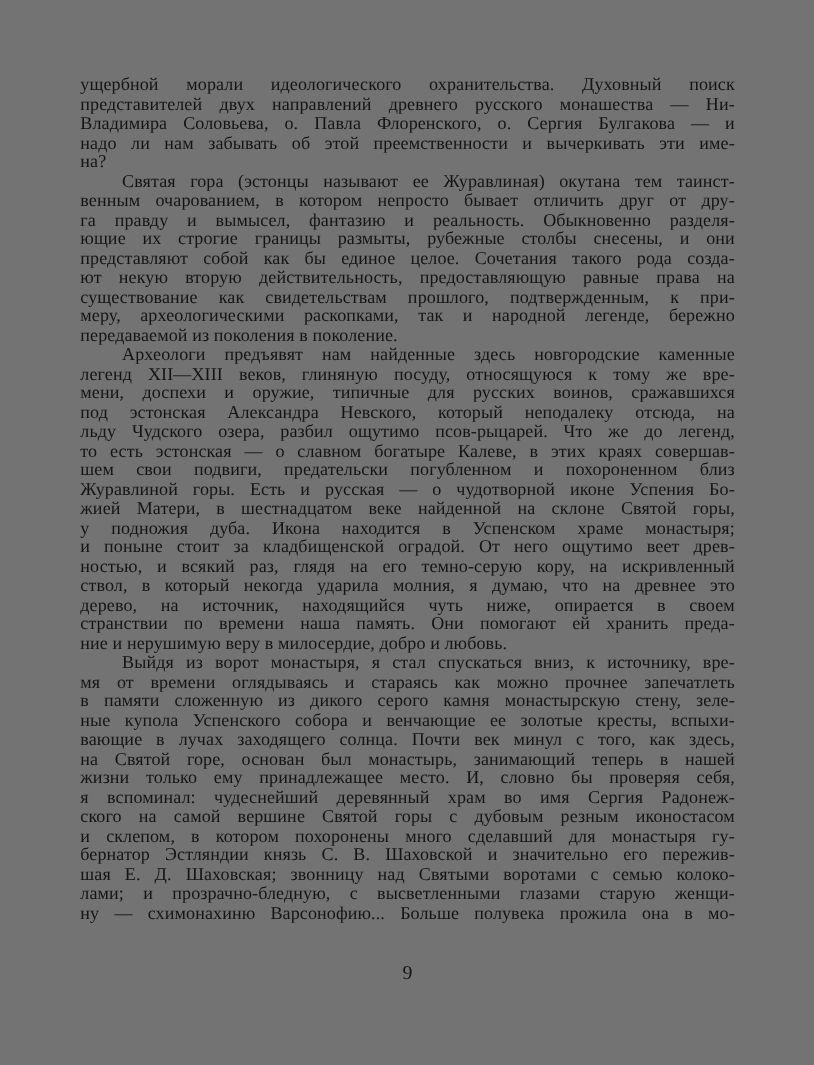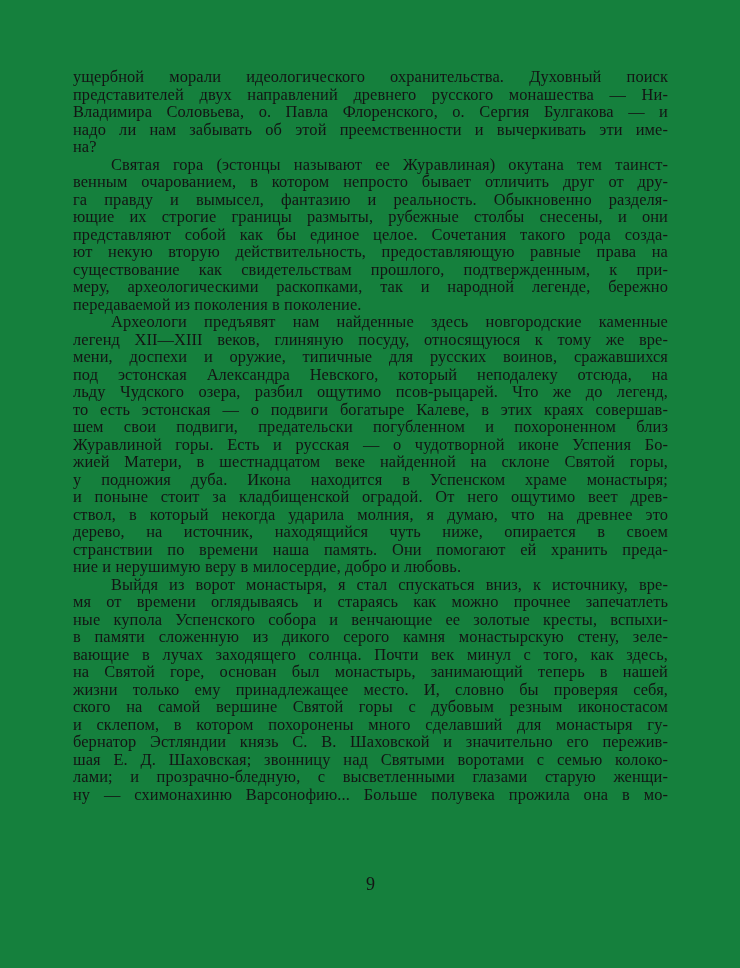--- a/index.html
+++ b/index.html
@@ -4,21 +4,21 @@
 <style>
   html, body {
     margin: 0;
     padding: 0;
     background: #ffffff;
   }
   .page {
     position: relative;
     width: 740px;
     height: 968px;
-    background: #15803d;
+    background: #737373;
     overflow: hidden;
     font-family: "Liberation Serif", "DejaVu Serif", serif;
     color: #141414;
   }
   .text-block {
     position: absolute;
     left: 73px;
     top: 68px;
     width: 595px;
   }
@@ -72,39 +72,41 @@
         <div class="line">существование как свидетельствам прошлого, подтвержденным, к при-</div>
         <div class="line">меру, археологическими раскопками, так и народной легенде, бережно</div>
         <div class="line para-last">передаваемой из поколения в поколение.</div>
       </div>
       <div class="paragraph">
         <div class="line para-first-indent">Археологи предъявят нам найденные здесь новгородские каменные</div>
         <div class="line">легенд XII—XIII веков, глиняную посуду, относящуюся к тому же вре-</div>
         <div class="line">мени, доспехи и оружие, типичные для русских воинов, сражавшихся</div>
         <div class="line">под эстонская Александра Невского, который неподалеку отсюда, на</div>
         <div class="line">льду Чудского озера, разбил ощутимо псов-рыцарей. Что же до легенд,</div>
-        <div class="line">то есть эстонская — о подвиги богатыре Калеве, в этих краях совершав-</div>
+        <div class="line">то есть эстонская — о славном богатыре Калеве, в этих краях совершав-</div>
         <div class="line">шем свои подвиги, предательски погубленном и похороненном близ</div>
         <div class="line">Журавлиной горы. Есть и русская — о чудотворной иконе Успения Бо-</div>
         <div class="line">жией Матери, в шестнадцатом веке найденной на склоне Святой горы,</div>
         <div class="line">у подножия дуба. Икона находится в Успенском храме монастыря;</div>
         <div class="line">и поныне стоит за кладбищенской оградой. От него ощутимо веет древ-</div>
+        <div class="line">ностью, и всякий раз, глядя на его темно-серую кору, на искривленный</div>
         <div class="line">ствол, в который некогда ударила молния, я думаю, что на древнее это</div>
         <div class="line">дерево, на источник, находящийся чуть ниже, опирается в своем</div>
         <div class="line">странствии по времени наша память. Они помогают ей хранить преда-</div>
         <div class="line para-last">ние и нерушимую веру в милосердие, добро и любовь.</div>
       </div>
       <div class="paragraph">
         <div class="line para-first-indent">Выйдя из ворот монастыря, я стал спускаться вниз, к источнику, вре-</div>
         <div class="line">мя от времени оглядываясь и стараясь как можно прочнее запечатлеть</div>
+        <div class="line">в памяти сложенную из дикого серого камня монастырскую стену, зеле-</div>
         <div class="line">ные купола Успенского собора и венчающие ее золотые кресты, вспыхи-</div>
-        <div class="line">в памяти сложенную из дикого серого камня монастырскую стену, зеле-</div>
         <div class="line">вающие в лучах заходящего солнца. Почти век минул с того, как здесь,</div>
         <div class="line">на Святой горе, основан был монастырь, занимающий теперь в нашей</div>
         <div class="line">жизни только ему принадлежащее место. И, словно бы проверяя себя,</div>
+        <div class="line">я вспоминал: чудеснейший деревянный храм во имя Сергия Радонеж-</div>
         <div class="line">ского на самой вершине Святой горы с дубовым резным иконостасом</div>
         <div class="line">и склепом, в котором похоронены много сделавший для монастыря гу-</div>
         <div class="line">бернатор Эстляндии князь С. В. Шаховской и значительно его пережив-</div>
         <div class="line">шая Е. Д. Шаховская; звонницу над Святыми воротами с семью колоко-</div>
         <div class="line">лами; и прозрачно-бледную, с высветленными глазами старую женщи-</div>
         <div class="line">ну — схимонахиню Варсонофию... Больше полувека прожила она в мо-</div>
       </div>
     </div>
   <div class="page-number">9</div>
 </div>

